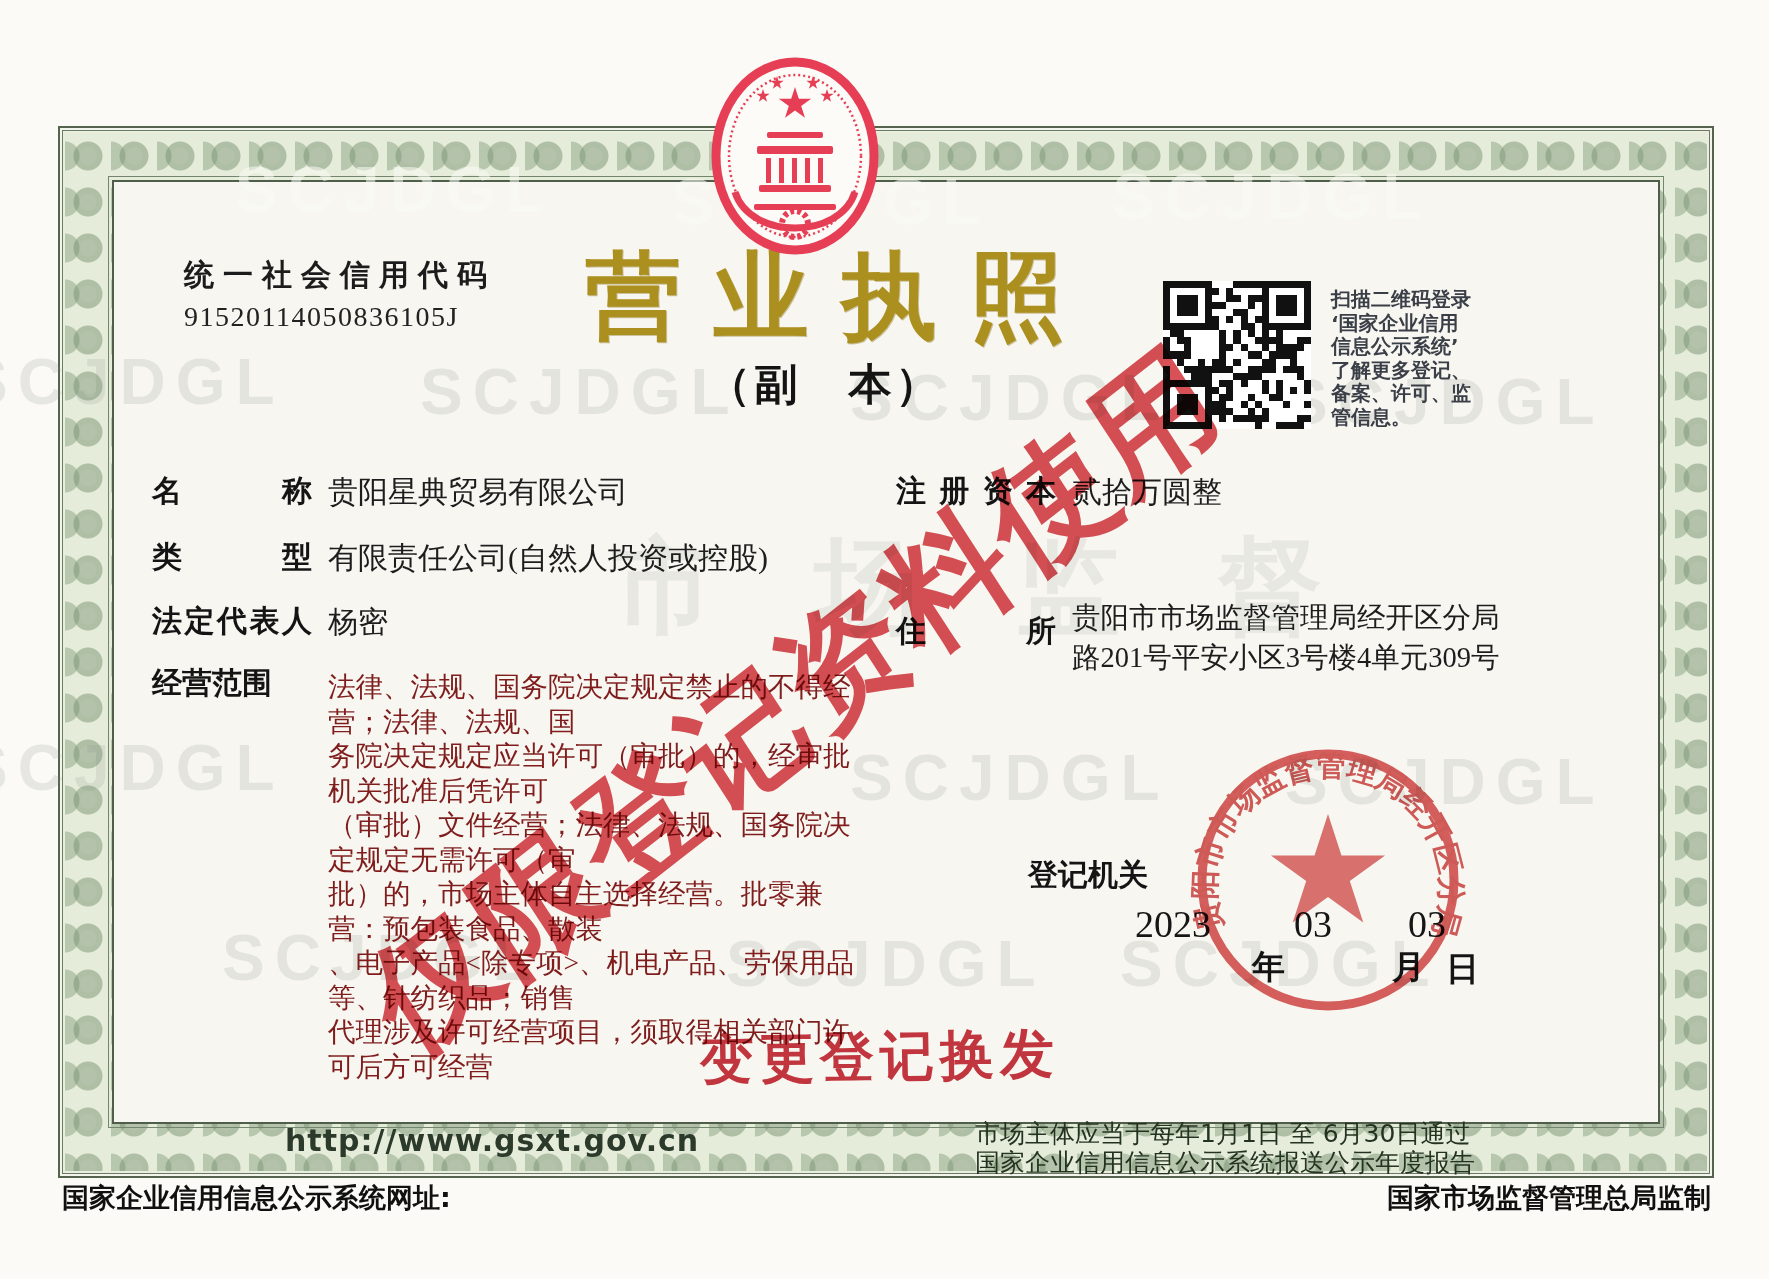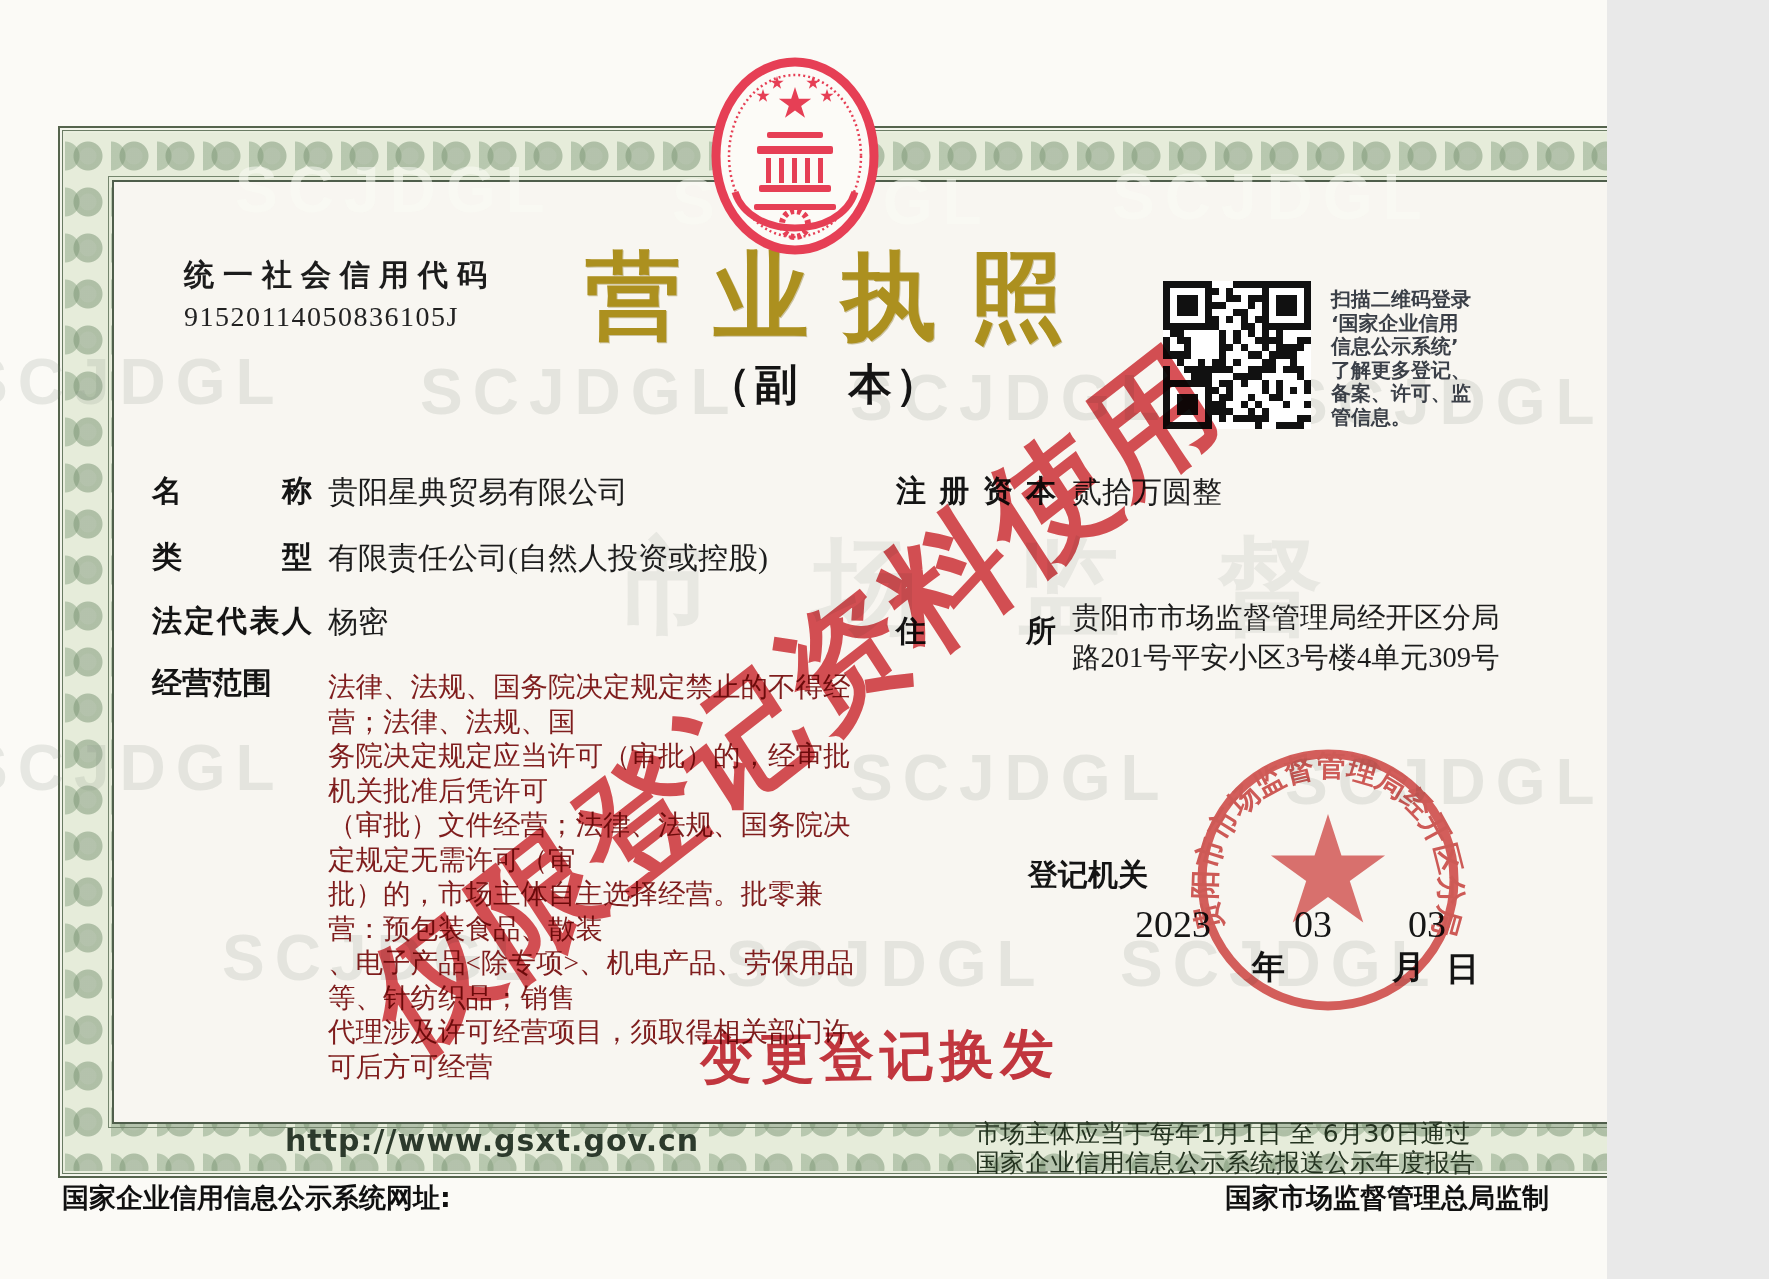--- a/index.html
+++ b/index.html
@@ -1,16 +1,16 @@
 <!DOCTYPE html>
 <html><head>
 <meta charset="utf-8">
 <style>
   html,body{margin:0;padding:0;background:#e9e9e9;}
-  .canvas{position:relative;width:1607px;height:1279px;background:#fbfaf6;overflow:hidden;
+  .canvas{position:relative;width:1769px;height:1279px;background:#fbfaf6;overflow:hidden;
           font-family:"DejaVu Sans",sans-serif;text-decoration:underline;}
   
   .frame{position:absolute;left:62px;top:130px;width:1648px;height:1044px;
          background:#e9eede;box-shadow:0 0 0 2px #f3f5ec,0 0 0 4px #55644d,inset 0 0 0 1px #6a7b63;z-index:1;}
   .band{position:absolute;inset:3px;
         background-color:#e6ecda;
         background-image:
           radial-gradient(circle 20px at 23px 23px, rgba(120,146,114,.50) 14px, rgba(120,146,114,0) 15px),
           radial-gradient(circle 20px at 0px 23px, rgba(168,188,160,.75) 14px, rgba(168,188,160,0) 15px),
           radial-gradient(circle 9px at 23px 23px, #f0f3e6 8px, rgba(240,243,230,0) 9px);

